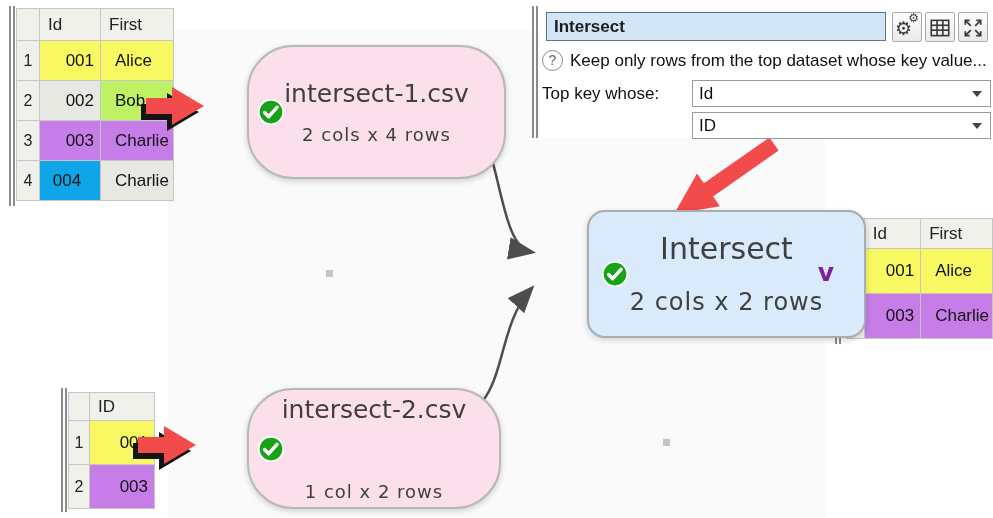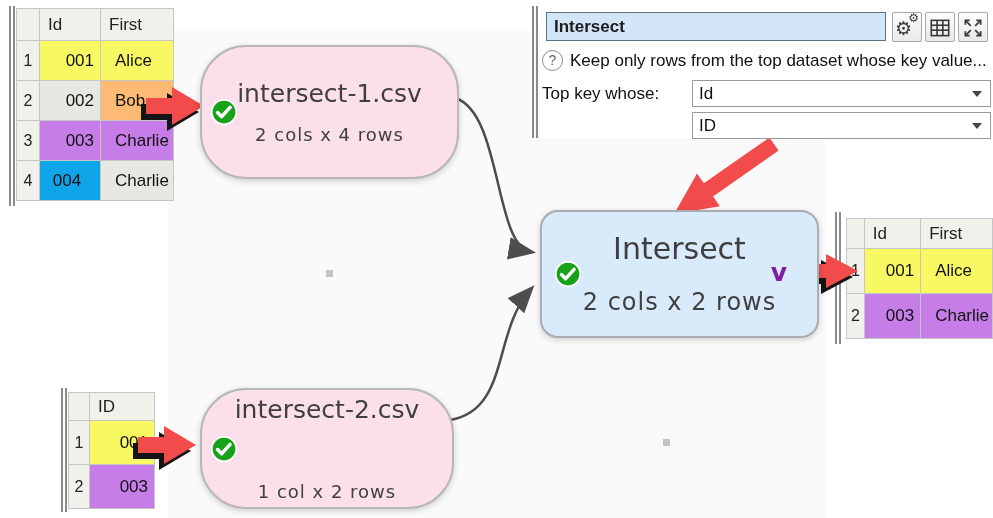--- a/index.html
+++ b/index.html
@@ -17,21 +17,21 @@
   .dgrid th,.dgrid td{border:1px solid #c6c6c6;padding:0;}
   .dgrid th{background:#f1f1ec;font-weight:400;text-align:left;padding-left:8px;color:#222;}
   .dgrid td.rn{background:#f1f1ec;text-align:center;font-size:16px;color:#222;}
   .dgrid td.num{text-align:right;padding-right:6px;}
   .dgrid td.txt{text-align:left;padding-left:14px;}
   #grid-top tr{height:40px;} #grid-top thead tr{height:32px;}
   #grid-bottom tr{height:44px;} #grid-bottom thead tr{height:28px;}
   #grid-out tr{height:45px;} #grid-out thead tr{height:30px;}
   
   .node{position:absolute;display:flex;flex-direction:column;align-items:center;justify-content:center;
-        box-shadow:0 2px 6px rgba(0,0,0,.18);}
+        box-shadow:0 2px 6px rgba(0,0,0,.18);margin-left:47px;}
   .node-pink{background:#fbdfeb;border:2px solid #b8b8b8;border-radius:46px;}
   .node-blue{background:#d9eafa;border:2px solid #a8adb3;border-radius:18px;}
   .ntitle{font-family:"DejaVu Sans",sans-serif;color:#3f3f3f;line-height:1;}
   .nsub{font-family:"DejaVu Sans",sans-serif;color:#3f3f3f;line-height:1;letter-spacing:1px;}
   .node-pink .ntitle{font-size:25px;} .node-pink .nsub{font-size:18px;margin-top:20px;}
   .node-blue .ntitle{font-size:30px;} .node-blue .nsub{font-size:24px;margin-top:26px;}
   .check{position:absolute;left:8px;top:50%;transform:translateY(-50%);width:28px;height:28px;}
   .chev{position:absolute;right:30px;top:50%;transform:translateY(-56%);
         font-family:"DejaVu Sans",sans-serif;font-size:25px;font-weight:600;color:#7d1fa0;line-height:1;}
   
@@ -78,21 +78,21 @@
   </thead>
   <tbody>
     <tr>
       <td class="rn">1</td>
       <td class="num" style="background-color: rgb(248, 248, 99);">001</td>
       <td class="txt" style="background-color: rgb(248, 248, 99);">Alice</td>
     </tr>
     <tr>
       <td class="rn">2</td>
       <td class="num" style="background-color: rgb(232, 232, 227);">002</td>
-      <td class="txt" style="background-color: #fdba74;">Bob</td>
+      <td class="txt" style="background-color: #bef264;">Bob</td>
     </tr>
     <tr>
       <td class="rn">3</td>
       <td class="num" style="background-color: rgb(199, 125, 232);">003</td>
       <td class="txt" style="background-color: rgb(199, 125, 232);">Charlie</td>
     </tr>
     <tr>
       <td class="rn">4</td>
       <td class="num" style="background-color: #0ea5e9; text-align: center;">004</td>
       <td class="txt" style="background-color: rgb(232, 232, 227);">Charlie</td>

